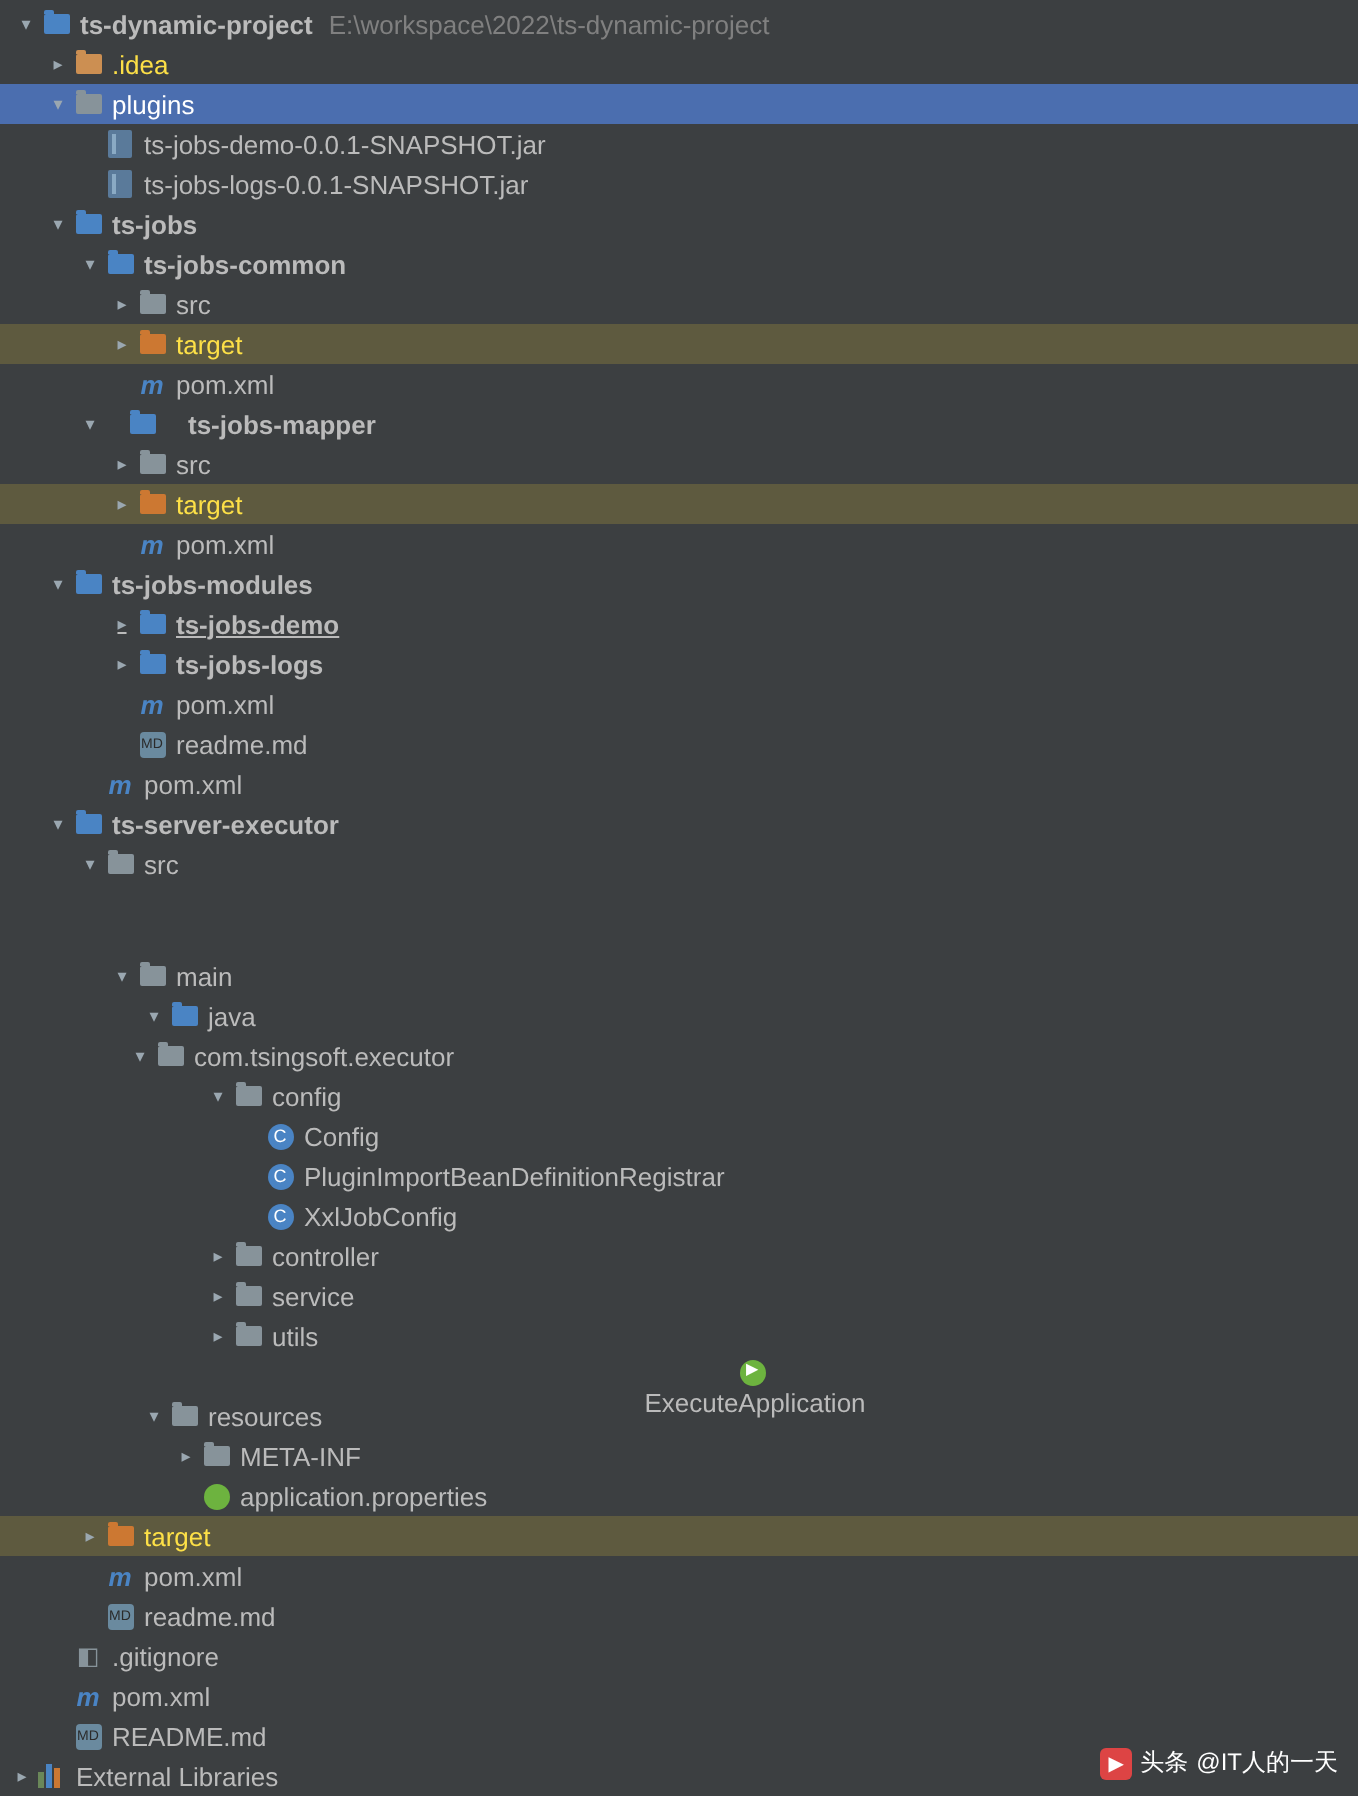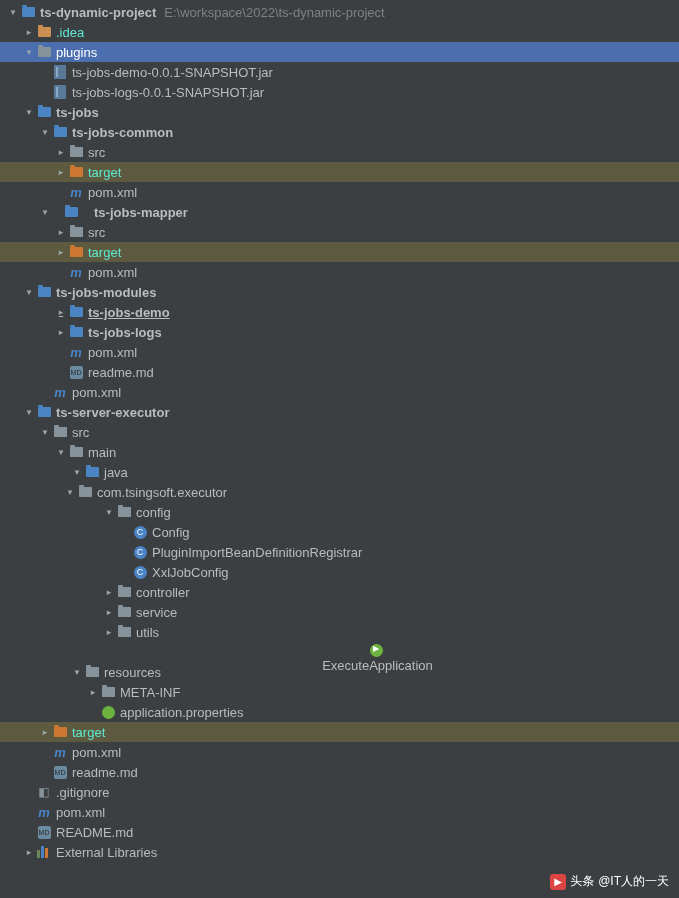--- a/index.html
+++ b/index.html
@@ -8,21 +8,21 @@
 .row { display:flex; align-items:center; height:20px; white-space:nowrap; cursor:pointer; }
 .row.selected { background:#4b6eaf; color:#ffffff; }
 .row.hl { background:#5e5a3f; }
 .arrow { width:10px; display:inline-flex; justify-content:center; font-size:9px; color:#9aa7b0; flex-shrink:0; }
 .arrow.open::before { content:"▾"; }
 .arrow.closed::before { content:"▸"; }
 .arrow.none::before { content:""; }
 .icon { width:16px; height:16px; display:inline-flex; align-items:center; justify-content:center; margin:0 4px 0 2px; font-size:11px; flex-shrink:0; }
 .label { font-weight:normal; }
 .label.bold { font-weight:bold; }
-.label.orange { color:#5eead4; }
+.label.orange { color:#fde047; }
 .path { color:#808080; margin-left:8px; }
 .watermark { position:absolute; bottom:8px; right:10px; font-size:12px; color:#ffffff; display:flex; align-items:center; gap:4px; }
 .wm-icon { width:16px; height:16px; border-radius:3px; background:#d44; display:inline-flex; align-items:center; justify-content:center; font-size:10px; }
 
 .i-folder { background:#6a8a9f; width:13px; height:10px; border-radius:1px; position:relative; }
 .i-folder::before { content:""; position:absolute; top:-2px; left:0; width:5px; height:2px; background:#6a8a9f; border-radius:1px 1px 0 0; }
 .i-folder.blue { background:#4a84c4; } .i-folder.blue::before { background:#4a84c4; }
 .i-folder.grey { background:#87939a; } .i-folder.grey::before { background:#87939a; }
 .i-folder.orange { background:#cc7832; } .i-folder.orange::before { background:#cc7832; }
 .i-folder.open { background:#cc8f52; } .i-folder.open::before { background:#cc8f52; }
@@ -186,21 +186,21 @@
       </span>
       <span class="label bold">ts-server-executor</span>
     </div>
     <div class="row" style="padding-left: 40px;">
       <span class="arrow open"></span>
       <span class="icon">
         <span class="i-folder grey"></span>
       </span>
       <span class="label">src</span>
     </div>
-    <div class="row" style="padding-left: 56px;">
+    <div class="row" style="padding-left: 56px; margin-top: 36px;">
       <span class="arrow open"></span>
       <span class="icon">
         <span class="i-folder grey"></span>
       </span>
       <span class="label">main</span>
     </div>
     <div class="row" style="padding-left: 72px;">
       <span class="arrow open"></span>
       <span class="icon">
         <span class="i-folder blue"></span>
@@ -320,21 +320,21 @@
       <span class="icon i-maven">m</span>
       <span class="label">pom.xml</span>
     </div>
     <div class="row" style="padding-left: 24px;">
       <span class="arrow none"></span>
       <span class="icon">
         <span class="i-md">MD</span>
       </span>
       <span class="label">README.md</span>
     </div>
-    <div class="row" style="padding-left: 24px;">
+    <div class="row" style="padding-left: 6px;">
       <span class="arrow closed"></span>
       <span class="icon">
         <span class="i-lib">
           <span></span>
           <span></span>
           <span></span>
         </span>
       </span>
       <span class="label">External Libraries</span>
     </div>

